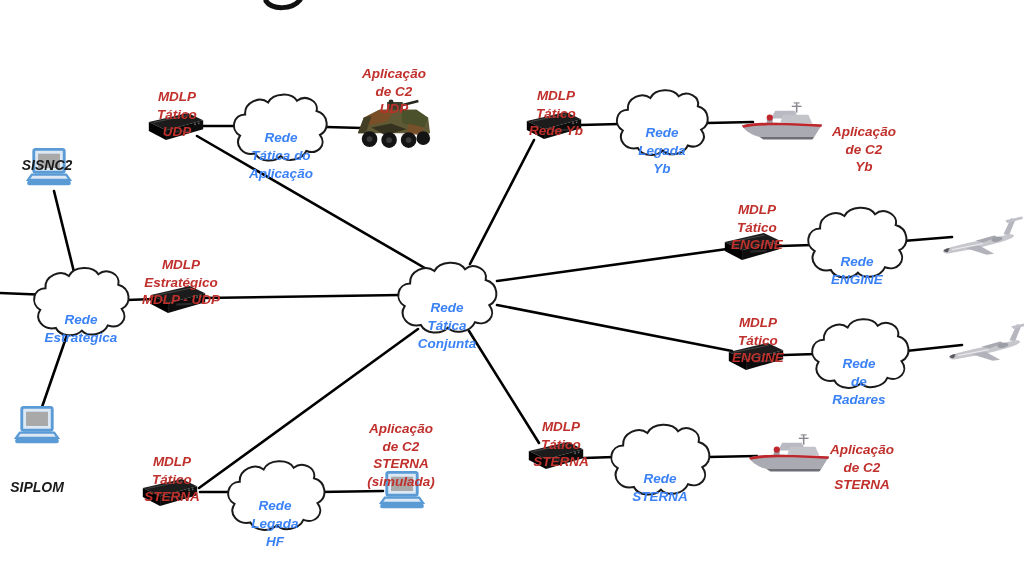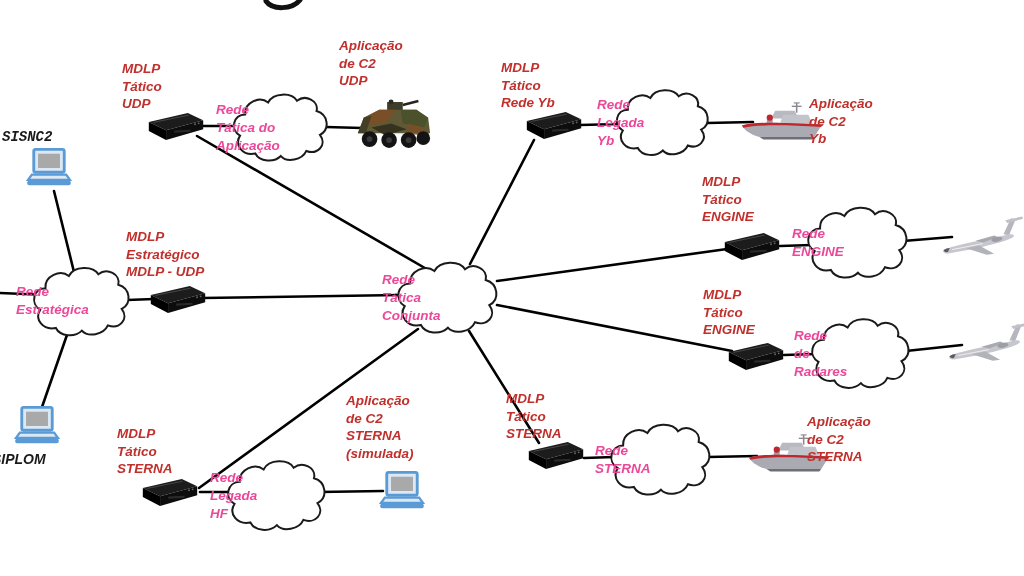--- a/index.html
+++ b/index.html
@@ -1,25 +1,25 @@
 <!DOCTYPE html>
 <html><head>
 <meta charset="utf-8">
 <style>
   html,body{margin:0;padding:0;background:#fff;}
   #stage{
     position:relative;width:1024px;height:576px;overflow:hidden;background:#ffffff;
     font-family:"Liberation Sans",sans-serif;
   }
   #wires{position:absolute;left:0;top:0;width:1024px;height:576px;}
-  .lbl{position:absolute;text-align:left;font-weight:bold;font-style:italic;z-index:3;}
+  .lbl{position:absolute;text-align:center;font-weight:bold;font-style:italic;z-index:3;margin-top:28px;}
   .lbl .ln{white-space:nowrap;}
   .red{color:#c0302c;font-size:13.5px;line-height:17.5px;width:110px;}
   .host{color:#1a1a1a;font-size:14px;line-height:17px;width:90px;}
-  .cloudlbl{color:#ec4899;font-size:13.5px;line-height:18px;width:130px;}
+  .cloudlbl{color:#3b82f6;font-size:13.5px;line-height:18px;width:130px;}
 </style>
 </head>
 <body>
 
 <div id="stage">
 
   <svg id="wires" width="1024" height="576" viewBox="0 0 1024 576">
     <defs>
       <symbol id="sym-cloud" viewBox="0 0 120 84">
         <path d="M31,72 C16,75 6,62 13,51 C1,44 5,26 19,26 C18,12 36,4 46,12 C52,0 74,0 80,10 C90,2 106,10 103,22 C117,26 119,44 107,50 C116,62 104,74 91,69 C86,80 68,83 61,75 C53,83 36,82 31,72 Z" fill="#ffffff" stroke="#1a1a1a" stroke-width="2" vector-effect="non-scaling-stroke"></path>
@@ -137,21 +137,21 @@
 
     <use href="#sym-ship" x="738" y="99" width="88" height="43"></use>
     <use href="#sym-ship" x="745" y="431" width="88" height="43"></use>
 
     <use href="#sym-jet" x="940" y="212" width="84" height="50"></use>
     <use href="#sym-jet" x="946" y="318" width="84" height="50"></use>
 
     <use href="#sym-apc" x="352" y="96" width="82" height="55"></use>
   </svg>
 
-  <div class="lbl host" style="left:2px;top:129px;font-family:Liberation Mono, monospace;">
+  <div class="lbl host" style="left:2px;top:129px;">
     <div class="ln">SISNC2</div>
   </div>
   <div class="lbl host" style="left:-8px;top:451px;">
     <div class="ln">SIPLOM</div>
   </div>
 
   <div class="lbl cloudlbl" style="left:16px;top:283px;">
     <div class="ln">Rede</div>
       <div class="ln">Estratégica</div>
   </div>

